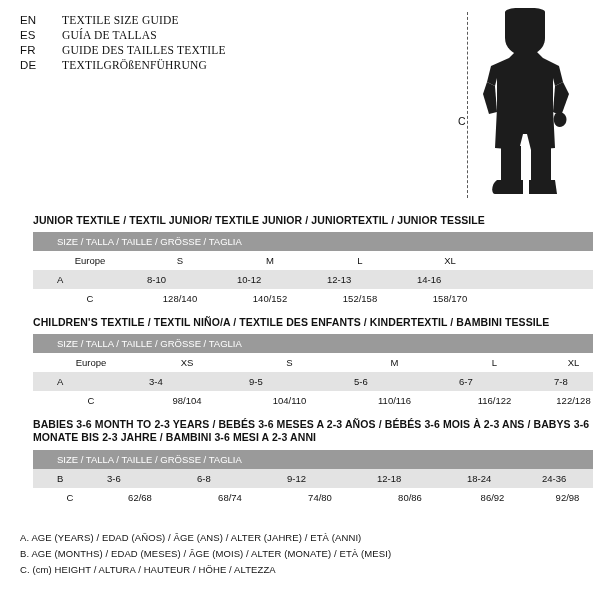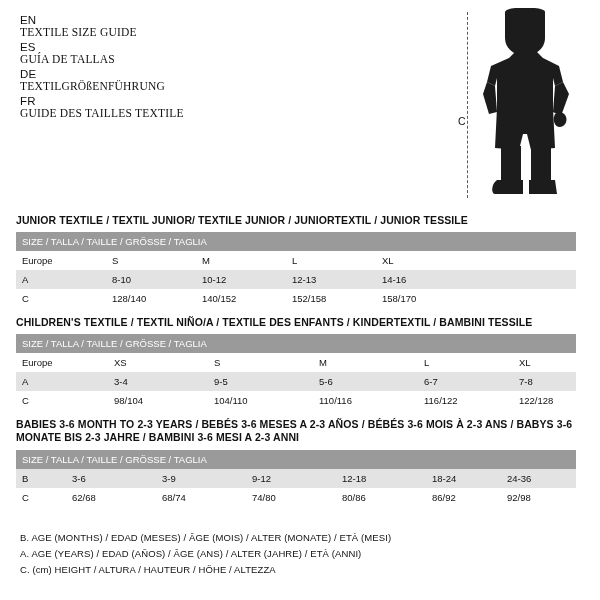--- a/index.html
+++ b/index.html
@@ -25,21 +25,20 @@
   .header {
     position: absolute;
     top: 14px;
     left: 20px;
     width: 420px;
   }
   .header-row {
     display: flex;
     align-items: baseline;
     margin-bottom: 3px;
-    flex-direction: column;
   }
   .lang-code {
     width: 42px;
     font-size: 11.5px;
     letter-spacing: 0.2px;
     color: #111111;
   }
   .lang-title {
     font-size: 11.5px;
     letter-spacing: 0.2px;
@@ -74,56 +73,57 @@
     top: 105px;
     font-size: 10.5px;
     color: #111111;
     background: #ffffff;
     padding: 2px 1px;
   }
 
   
   .section {
     position: absolute;
-    left: 16px;
+    left: 33px;
     width: 560px;
   }
   .section-title {
     font-size: 10.5px;
     font-weight: bold;
     color: #111111;
     margin-bottom: 6px;
     letter-spacing: 0.1px;
   }
   .section-title.multiline {
     line-height: 13px;
   }
   table.size-table {
     border-collapse: collapse;
     width: 560px;
     table-layout: fixed;
   }
   table.size-table td {
     font-size: 9.5px;
     color: #111111;
-    padding: 3px 0 3px 6px;
+    padding: 3px 0 3px 24px;
     height: 13px;
     vertical-align: middle;
   }
   tr.head-row td {
     background: #9a9a9a;
     color: #ffffff;
     font-size: 9.5px;
     font-weight: normal;
   }
   tr.alt-row td {
     background: #e3e3e3;
   }
   tr.plain-row td {
     background: #ffffff;
+    text-align: center;
   }
 
   
   .legend {
     position: absolute;
     left: 20px;
     top: 532px;
     width: 560px;
   }
   .legend-line {
@@ -141,26 +141,26 @@
   <div class="header">
     <div class="header-row">
       <div class="lang-code">EN</div>
       <div class="lang-title">TEXTILE SIZE GUIDE</div>
     </div>
     <div class="header-row">
       <div class="lang-code">ES</div>
       <div class="lang-title">GUÍA DE TALLAS</div>
     </div>
     <div class="header-row">
+      <div class="lang-code">FR</div>
+      <div class="lang-title">GUIDE DES TAILLES TEXTILE</div>
+    </div>
+    <div class="header-row">
       <div class="lang-code">DE</div>
       <div class="lang-title">TEXTILGRÖßENFÜHRUNG</div>
-    </div>
-    <div class="header-row">
-      <div class="lang-code">FR</div>
-      <div class="lang-title">GUIDE DES TAILLES TEXTILE</div>
     </div>
   </div>
 
   <div class="figure-wrap">
     <div class="dash-line"></div>
     <div class="c-label">C</div>
     <svg class="figure-svg" width="110" height="195" viewBox="0 0 110 195">
       <g fill="#1c1c1c">
 
         <path d="M30 4 C30 -2 70 -2 70 4 L70 30 C70 42 58 48 50 48 C42 48 30 42 30 30 Z"></path>
@@ -281,38 +281,38 @@
           <col style="width:75px">
           <col style="width:75px">
       </colgroup>
       <tbody>
         <tr class="head-row">
           <td colspan="7">SIZE / TALLA / TAILLE / GRÖSSE / TAGLIA</td>
         </tr>
         <tr class="alt-row">
           <td>B</td>
           <td>3-6</td>
-          <td>3-9</td>
+          <td>6-8</td>
           <td>9-12</td>
           <td>12-18</td>
           <td>18-24</td>
           <td>24-36</td>
         </tr>
         <tr class="plain-row">
           <td>C</td>
           <td>62/68</td>
           <td>68/74</td>
           <td>74/80</td>
           <td>80/86</td>
           <td>86/92</td>
           <td>92/98</td>
         </tr>
       </tbody>
     </table>
   </div>
 
   <div class="legend">
+    <div class="legend-line">A. AGE (YEARS) / EDAD (AÑOS) / ÂGE (ANS) / ALTER (JAHRE) / ETÀ (ANNI)</div>
     <div class="legend-line">B. AGE (MONTHS) / EDAD (MESES) / ÂGE (MOIS) / ALTER (MONATE) / ETÀ (MESI)</div>
-    <div class="legend-line">A. AGE (YEARS) / EDAD (AÑOS) / ÂGE (ANS) / ALTER (JAHRE) / ETÀ (ANNI)</div>
     <div class="legend-line">C. (cm) HEIGHT / ALTURA / HAUTEUR / HÖHE / ALTEZZA</div>
   </div>
 
 </div>
 
 </body></html>

